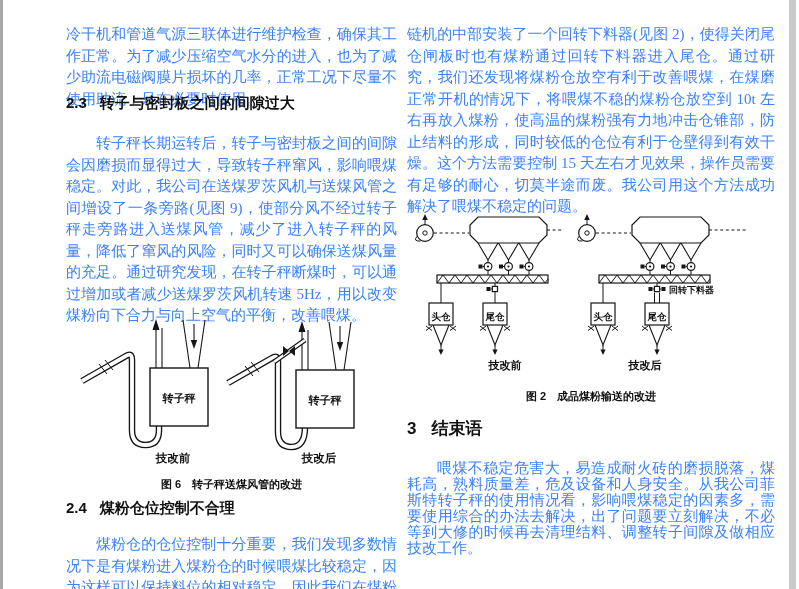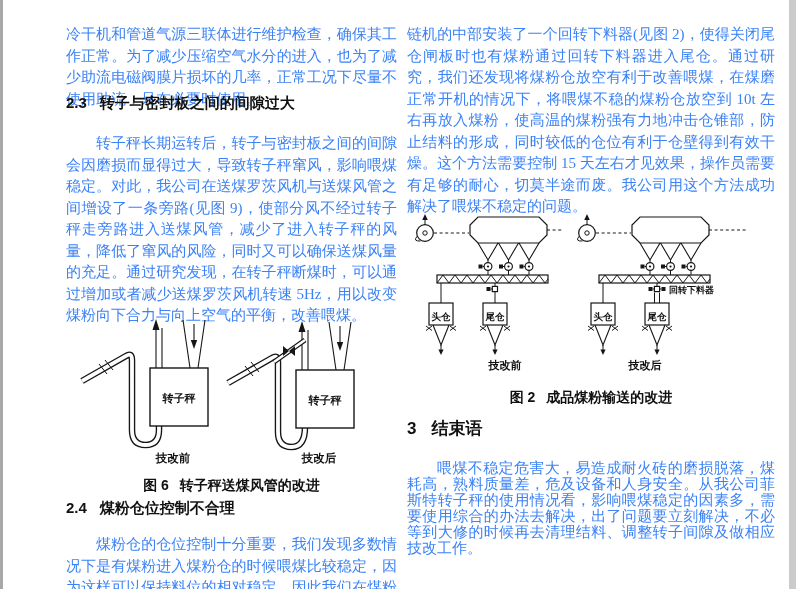--- a/index.html
+++ b/index.html
@@ -10,21 +10,21 @@
   .para{position:absolute;font-size:15px;line-height:21.5px;text-align:justify;color:#3b82f6;}
   .indent{text-indent:2em;}
   .lcol{left:66px;width:331px;}
   .rcol{left:407px;width:368px;}
   .h2{position:absolute;font-family:"Liberation Sans","DejaVu Sans",sans-serif;
       font-weight:bold;font-size:15px;color:#111;white-space:nowrap;}
   .h2 .num{margin-right:13px;}
   .h1x{font-size:17px;}
   .h1x .num{margin-right:15px;}
   .figcap{position:absolute;text-align:center;font-family:"Liberation Sans","DejaVu Sans",sans-serif;
-      font-weight:bold;font-size:14px;color:#111;}
+      font-weight:bold;font-size:11px;color:#111;}
   .figcap .num{margin-right:11px;}
   .figsvg{position:absolute;}
   
   .ln{stroke:#161616;stroke-width:1.1;fill:none;}
   .thin{stroke:#161616;stroke-width:1;fill:none;}
   .fillb{fill:#161616;stroke:none;}
   .devbox{fill:#ffffff;stroke:#161616;stroke-width:1.4;}
   .wbox{fill:#ffffff;stroke:#161616;stroke-width:1.2;}
   .pipe-o{stroke:#161616;stroke-width:6.5;fill:none;stroke-linecap:butt;}
   .pipe-i{stroke:#ffffff;stroke-width:3.8;fill:none;stroke-linecap:butt;}

